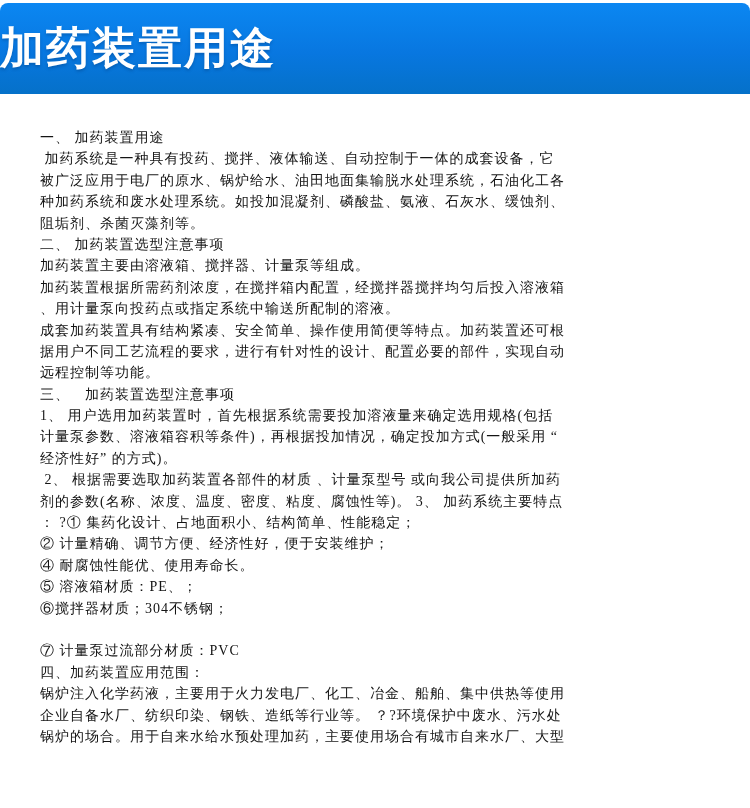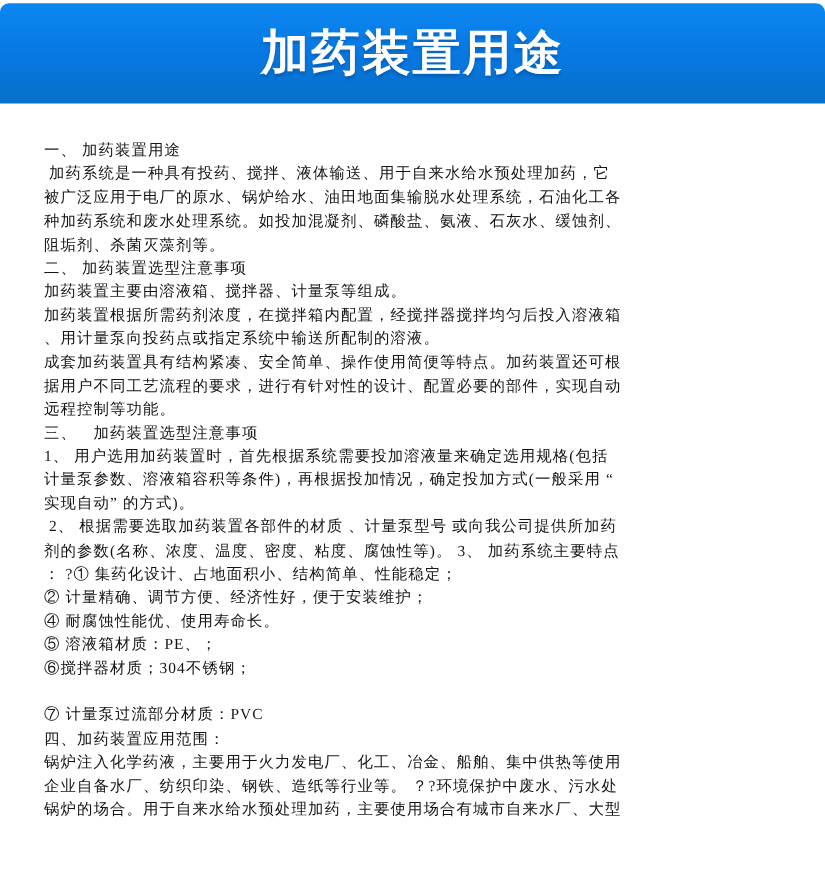--- a/index.html
+++ b/index.html
@@ -18,21 +18,20 @@
   .banner {
     position: absolute;
     left: 0;
     top: 3px;
     width: 750px;
     height: 91px;
     background: linear-gradient(180deg, #0b87f2 0%, #0877e0 55%, #0571c9 100%);
     border-radius: 8px 8px 0 0;
     display: flex;
     align-items: center;
-    justify-content: center;
   }
   .banner-title {
     margin: 0;
     font-family: "Liberation Sans", "DejaVu Sans", sans-serif;
     font-weight: bold;
     font-size: 44px;
     letter-spacing: 2px;
     color: #ffffff;
     text-shadow: 0 2px 3px rgba(0, 40, 90, 0.28);
     white-space: nowrap;
@@ -54,35 +53,35 @@
 </style>
 </head>
 <body>
 
 <div class="page">
   <div class="banner">
     <h1 class="banner-title">加药装置用途</h1>
   </div>
   <div class="doc-body">
       <div class="ln">一、 加药装置用途</div>
-      <div class="ln"> 加药系统是一种具有投药、搅拌、液体输送、用于自来水给水预处理加药，它</div>
+      <div class="ln"> 加药系统是一种具有投药、搅拌、液体输送、自动控制于一体的成套设备，它</div>
       <div class="ln">被广泛应用于电厂的原水、锅炉给水、油田地面集输脱水处理系统，石油化工各</div>
       <div class="ln">种加药系统和废水处理系统。如投加混凝剂、磷酸盐、氨液、石灰水、缓蚀剂、</div>
       <div class="ln">阻垢剂、杀菌灭藻剂等。</div>
       <div class="ln">二、 加药装置选型注意事项</div>
       <div class="ln">加药装置主要由溶液箱、搅拌器、计量泵等组成。</div>
       <div class="ln">加药装置根据所需药剂浓度，在搅拌箱内配置，经搅拌器搅拌均匀后投入溶液箱</div>
       <div class="ln">、用计量泵向投药点或指定系统中输送所配制的溶液。</div>
       <div class="ln">成套加药装置具有结构紧凑、安全简单、操作使用简便等特点。加药装置还可根</div>
       <div class="ln">据用户不同工艺流程的要求，进行有针对性的设计、配置必要的部件，实现自动</div>
       <div class="ln">远程控制等功能。</div>
       <div class="ln">三、　加药装置选型注意事项</div>
       <div class="ln">1、 用户选用加药装置时，首先根据系统需要投加溶液量来确定选用规格(包括</div>
       <div class="ln">计量泵参数、溶液箱容积等条件)，再根据投加情况，确定投加方式(一般采用 “</div>
-      <div class="ln">实现自动” 的方式)。</div>
+      <div class="ln">经济性好” 的方式)。</div>
       <div class="ln"> 2、 根据需要选取加药装置各部件的材质 、计量泵型号 或向我公司提供所加药</div>
       <div class="ln">剂的参数(名称、浓度、温度、密度、粘度、腐蚀性等)。 3、 加药系统主要特点</div>
       <div class="ln">： ?① 集药化设计、占地面积小、结构简单、性能稳定；</div>
       <div class="ln">② 计量精确、调节方便、经济性好，便于安装维护；</div>
       <div class="ln">④ 耐腐蚀性能优、使用寿命长。</div>
       <div class="ln">⑤ 溶液箱材质：PE、；</div>
       <div class="ln">⑥搅拌器材质；304不锈钢；</div>
       <div class="ln">&nbsp;</div>
       <div class="ln">⑦ 计量泵过流部分材质：PVC</div>
       <div class="ln">四、加药装置应用范围：</div>

